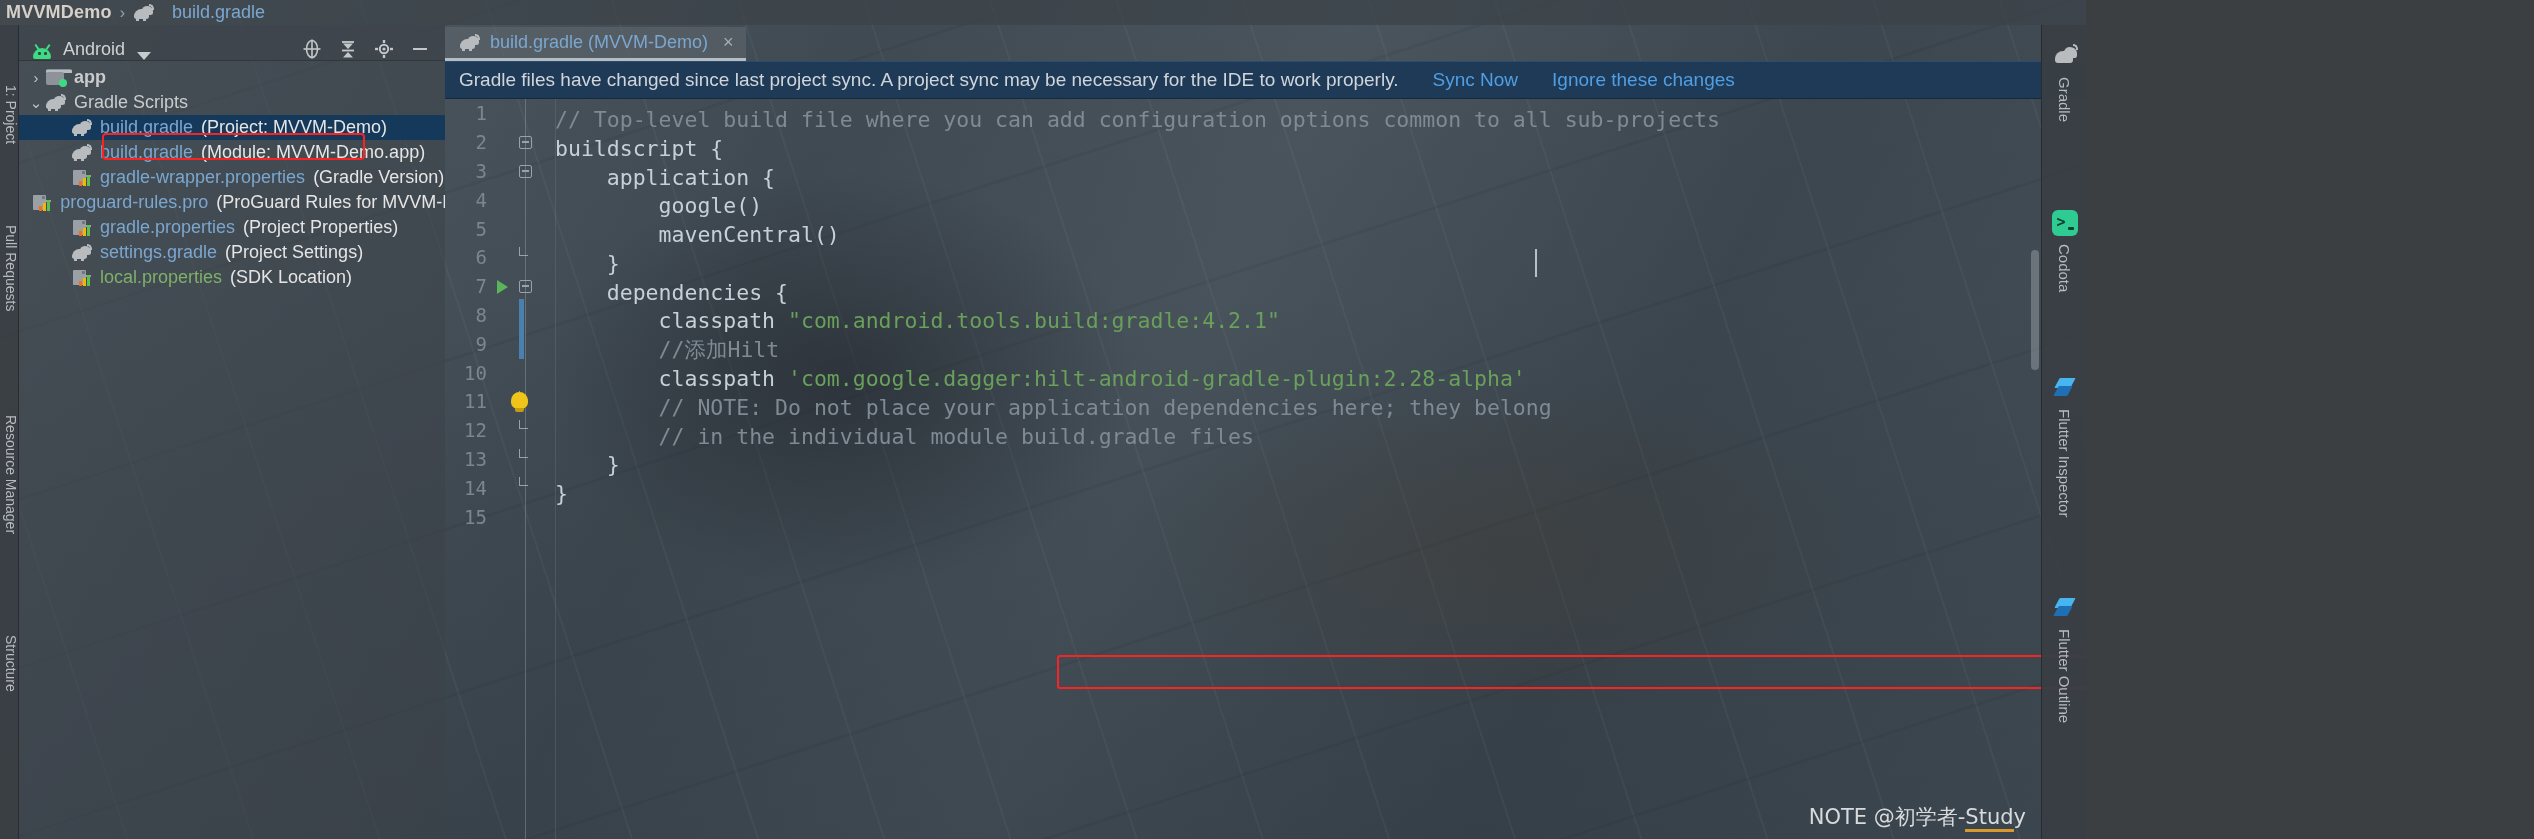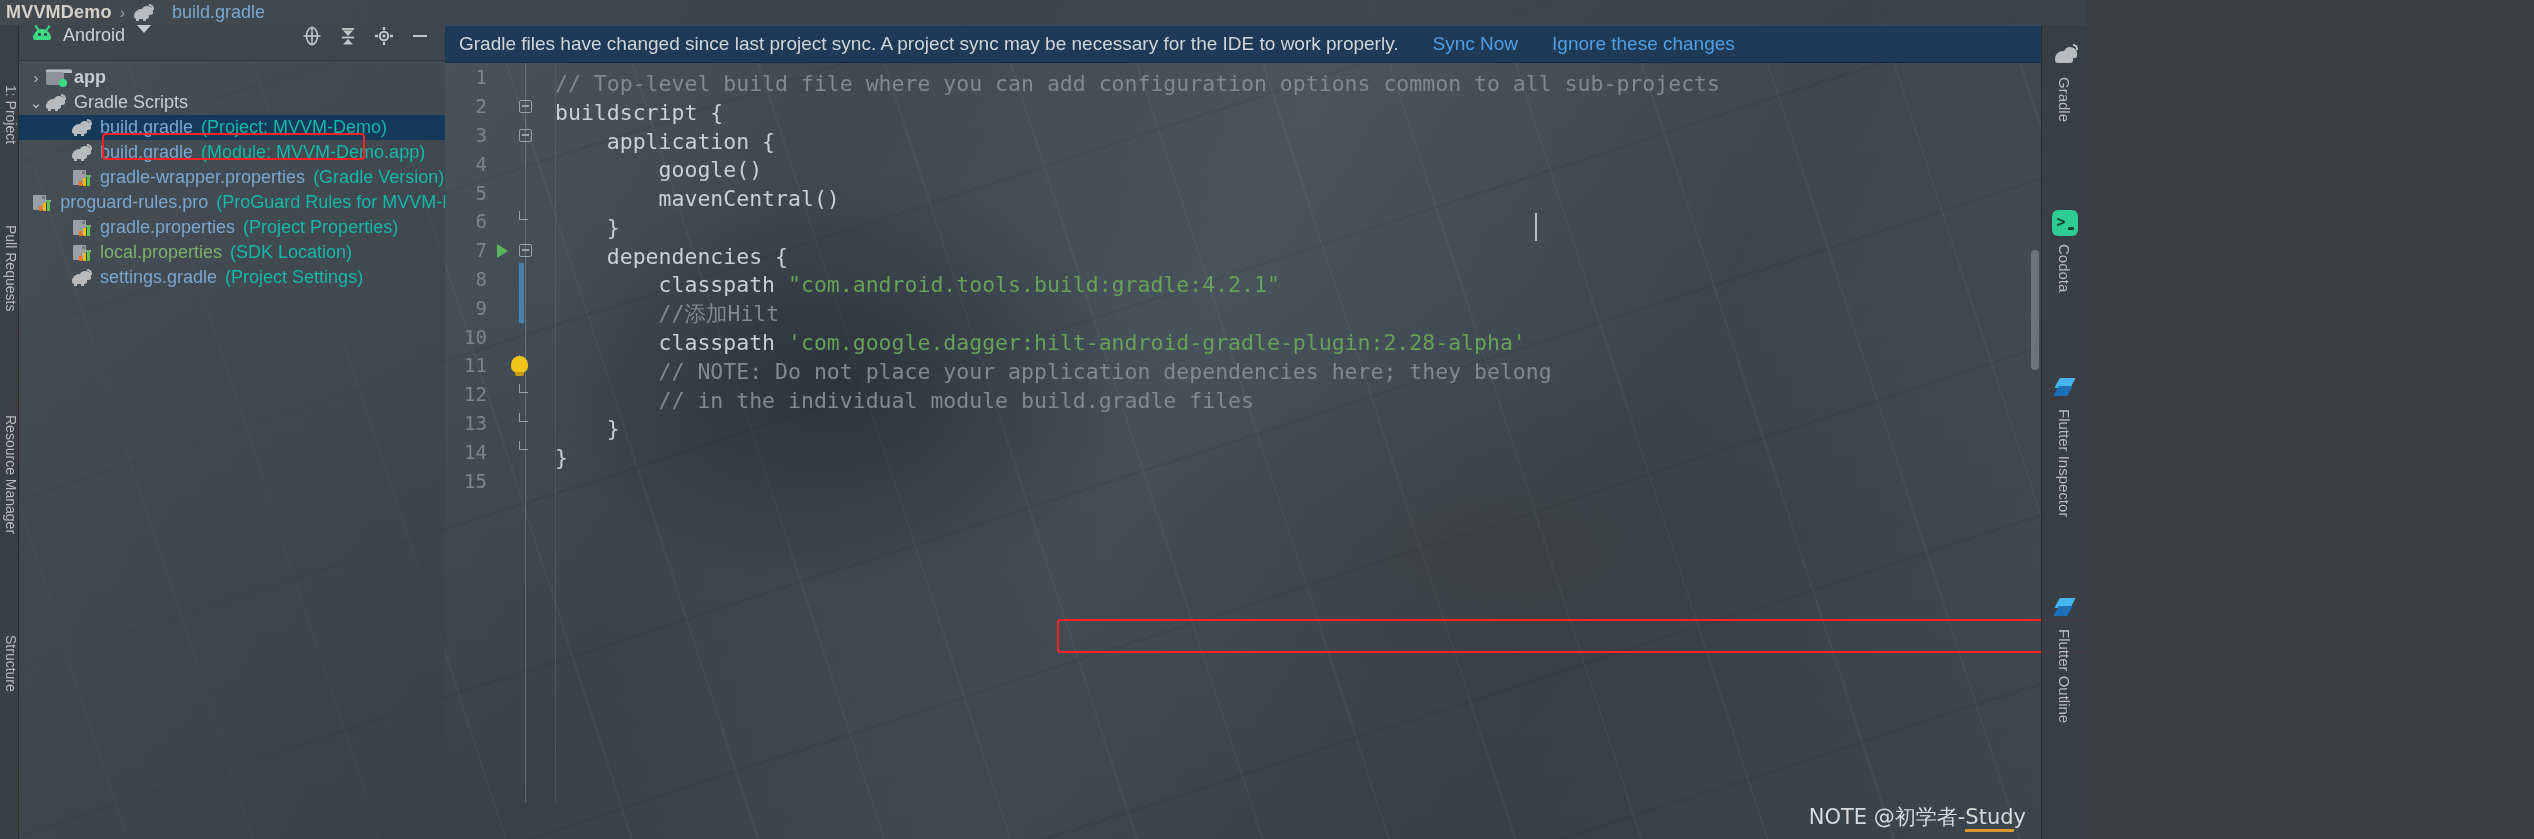--- a/index.html
+++ b/index.html
@@ -64,21 +64,21 @@
   .vlabel.rtl { transform: none; }
 
   
   .project-panel {
     position: absolute; left: 19px; top: 25px; width: 426px; height: 814px;
     background: rgba(60,66,72,.55);
     overflow: hidden;
   }
   .project-toolbar {
     position: relative; height: 36px; width: 426px;
-    display: flex; align-items: flex-start;
+    display: flex; align-items: flex-end;
     background: rgba(62,68,74,.78);
     border-bottom: 1px solid rgba(40,44,48,.55);
   }
   .android-icon {
     width: 22px; height: 16px; margin-left: 12px; position: relative;
   }
   .android-icon .body {
     position: absolute; left: 2px; top: 4px; width: 18px; height: 11px;
     background: #3ddc84; border-radius: 9px 9px 2px 2px;
   }
@@ -152,21 +152,21 @@
   }
   .ic-props .fold { position: absolute; left: 10px; top: 1px; width: 5px; height: 5px; background: #6e7479; }
   .ic-props .bar { position: absolute; bottom: 1px; width: 3px; }
   .ic-props .bar.r { left: 8px;  height: 5px;  background: #e8702a; }
   .ic-props .bar.o { left: 12px; height: 8px;  background: #f2b705; }
   .ic-props .bar.g { left: 16px; height: 11px; background: #5fbf4f; }
 
   .node-name { color: #7ba7cf; }
   .node-name.plain { color: #c9ccce; font-weight: bold; }
   .node-name.green { color: #7fb06a; }
-  .node-meta { color: #14b8a6; margin-left: 8px; }
+  .node-meta { color: #e5e5e5; margin-left: 8px; }
 
   .sel-redbox {
     position: absolute; left: 83px; top: 108px; width: 263px; height: 27px;
     border: 2px solid #fb2222; border-radius: 4px; pointer-events: none;
   }
 
   
   .editor {
     position: absolute; left: 445px; top: 25px; width: 2044px; height: 814px;
     overflow: hidden;
@@ -467,49 +467,62 @@
             <span class="bar o"></span>
             <span class="bar g"></span>
           </span>
         <span class="node-name">gradle.properties</span>
         <span class="node-meta">(Project Properties)</span>
       </div>
 
       <div class="tree-row">
         <span class="tw blank">.</span>
         <span style="width:26px;"></span>
+        <span class="tree-icon ic-elephant">
+            <span class="e-body"></span>
+            <span class="e-head"></span>
+            <span class="e-trunk"></span>
+            <span class="e-leg a"></span>
+            <span class="e-leg b"></span>
+          </span>
+        <span class="node-name">settings.gradle</span>
+        <span class="node-meta">(Project Settings)</span>
+      </div>
+
+      <div class="tree-row">
+        <span class="tw blank">.</span>
+        <span style="width:26px;"></span>
         <span class="tree-icon ic-props">
             <span class="sheet"></span>
             <span class="fold"></span>
             <span class="bar r"></span>
             <span class="bar o"></span>
             <span class="bar g"></span>
           </span>
         <span class="node-name green">local.properties</span>
         <span class="node-meta">(SDK Location)</span>
       </div>
-
-      <div class="tree-row">
-        <span class="tw blank">.</span>
-        <span style="width:26px;"></span>
-        <span class="tree-icon ic-elephant">
+    </div>
+    <div class="sel-redbox"></div>
+  </div>
+
+  <div class="editor">
+    <div class="tab-strip">
+      <div class="tab">
+        <span class="tab-ico ic-elephant">
             <span class="e-body"></span>
             <span class="e-head"></span>
             <span class="e-trunk"></span>
             <span class="e-leg a"></span>
             <span class="e-leg b"></span>
           </span>
-        <span class="node-name">settings.gradle</span>
-        <span class="node-meta">(Project Settings)</span>
-      </div>
-    </div>
-    <div class="sel-redbox"></div>
-  </div>
-
-  <div class="editor">
+        <span>build.gradle (MVVM-Demo)</span>
+        <span class="tab-close">×</span>
+      </div>
+    </div>
 
     <div class="notif">
       <span class="notif-text">Gradle files have changed since last project sync. A project sync may be necessary for the IDE to work properly.</span>
       <span class="notif-link">Sync Now</span>
       <span class="notif-link">Ignore these changes</span>
     </div>
 
     <div class="code-area">
       <div class="vline"></div>
       <div class="gutter-sep"></div>

